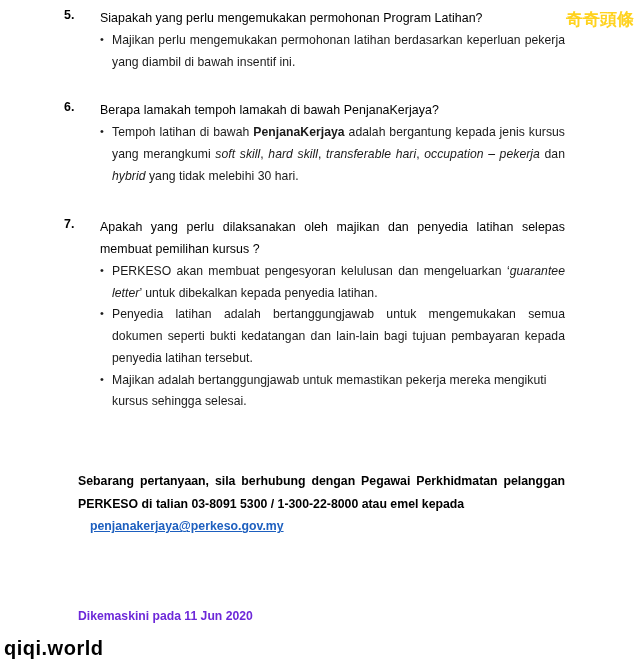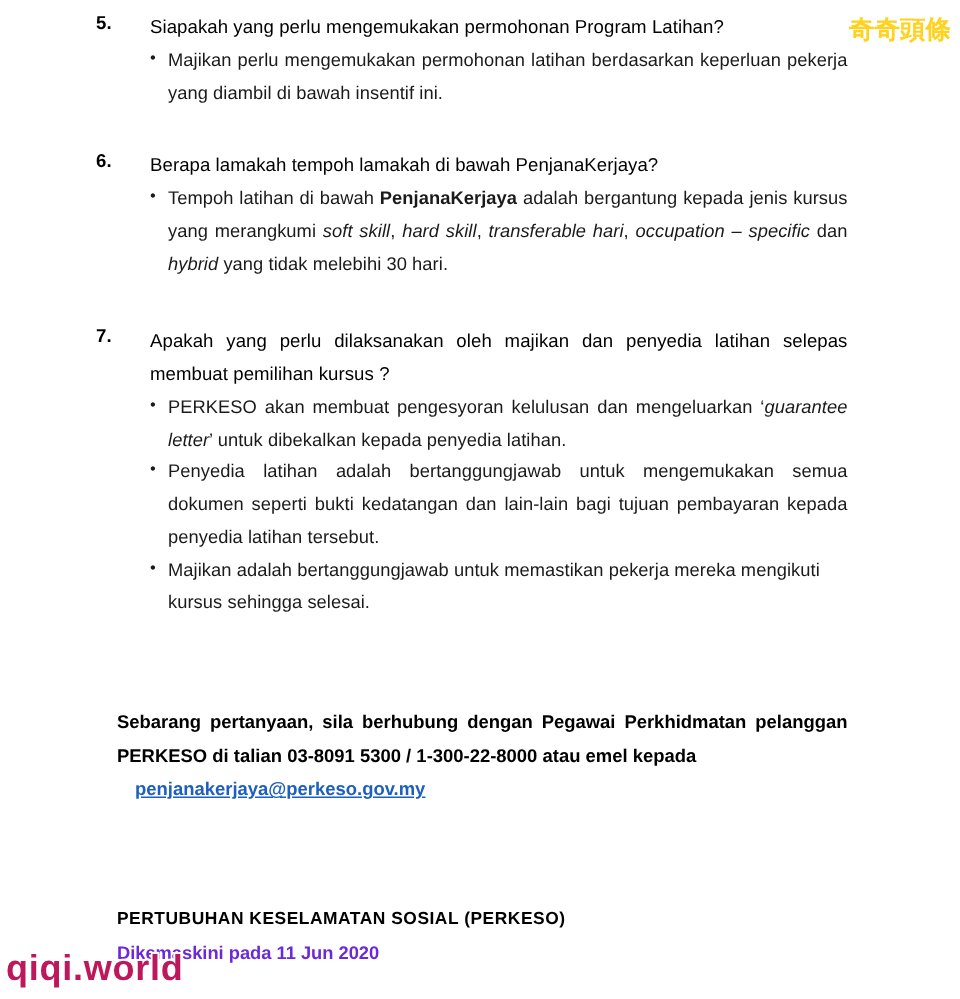--- a/index.html
+++ b/index.html
@@ -150,22 +150,22 @@
     paint-order: stroke fill;
     text-shadow:
        1.4px 0 0 #fff, -1.4px 0 0 #fff,
        0 1.4px 0 #fff, 0 -1.4px 0 #fff,
        1px 1px 0 #fff, -1px -1px 0 #fff,
        1px -1px 0 #fff, -1px 1px 0 #fff;
   }
   .wm-site {
     left: 4px;
     bottom: 6px;
-    font-size: 24px;
-    color: #be185d;
+    font-size: 20px;
+    color: #000000;
     letter-spacing: 0.5px;
     text-shadow:
        1.2px 0 0 #fff, -1.2px 0 0 #fff,
        0 1.2px 0 #fff, 0 -1.2px 0 #fff,
        1px 1px 0 #fff, -1px -1px 0 #fff,
        1px -1px 0 #fff, -1px 1px 0 #fff;
   }
 </style>
 </head>
 <body>
@@ -188,21 +188,21 @@
 
   <div class="gap-q6"></div>
   <div class="qa-block">
     <div class="q-row">
       <span class="q-num">6.</span>
       <span class="q-text no-justify">Berapa lamakah tempoh lamakah di bawah PenjanaKerjaya?</span>
     </div>
     <div class="bullets">
       <div class="bullet">
         <span class="dot">•</span>
-        <span>Tempoh latihan di bawah <b>PenjanaKerjaya</b> adalah bergantung kepada jenis kursus yang merangkumi <i>soft skill</i>, <i>hard skill</i>, <i>transferable hari</i>, <i>occupation – specific</i> dan <i>hybrid</i> yang tidak melebihi 30 hari.</span>
+        <span>Tempoh latihan di bawah <b>PenjanaKerjaya</b> adalah bergantung kepada jenis kursus yang merangkumi <i>soft skill</i>, <i>hard skill</i>, <i>transferable hari</i>, <i>occupation – pekerja</i> dan <i>hybrid</i> yang tidak melebihi 30 hari.</span>
       </div>
     </div>
   </div>
 
   <div class="gap-q7"></div>
   <div class="qa-block">
     <div class="q-row">
       <span class="q-num">7.</span>
       <span class="q-text">Apakah yang perlu dilaksanakan oleh majikan dan penyedia latihan selepas membuat pemilihan kursus ?</span>
     </div>
@@ -224,20 +224,19 @@
 
   <div style="height:57px"></div>
   <div class="closing">
     <span>Sebarang pertanyaan, sila berhubung dengan Pegawai Perkhidmatan pelanggan PERKESO di talian 03-8091 5300 / 1-300-22-8000 atau emel kepada</span>
     <br>
     <a class="email-link" href="#">penjanakerjaya@perkeso.gov.my</a>
   </div>
 
   <div style="height:66px"></div>
   <div class="footer">
-    <div class="footer-org">PERTUBUHAN KESELAMATAN SOSIAL (PERKESO)</div>
     <div class="footer-date">Dikemaskini pada 11 Jun 2020</div>
   </div>
 
   <div class="wm wm-cn">奇奇頭條</div>
   <div class="wm wm-site">qiqi.world</div>
 
 </div>
 
 </body></html>

